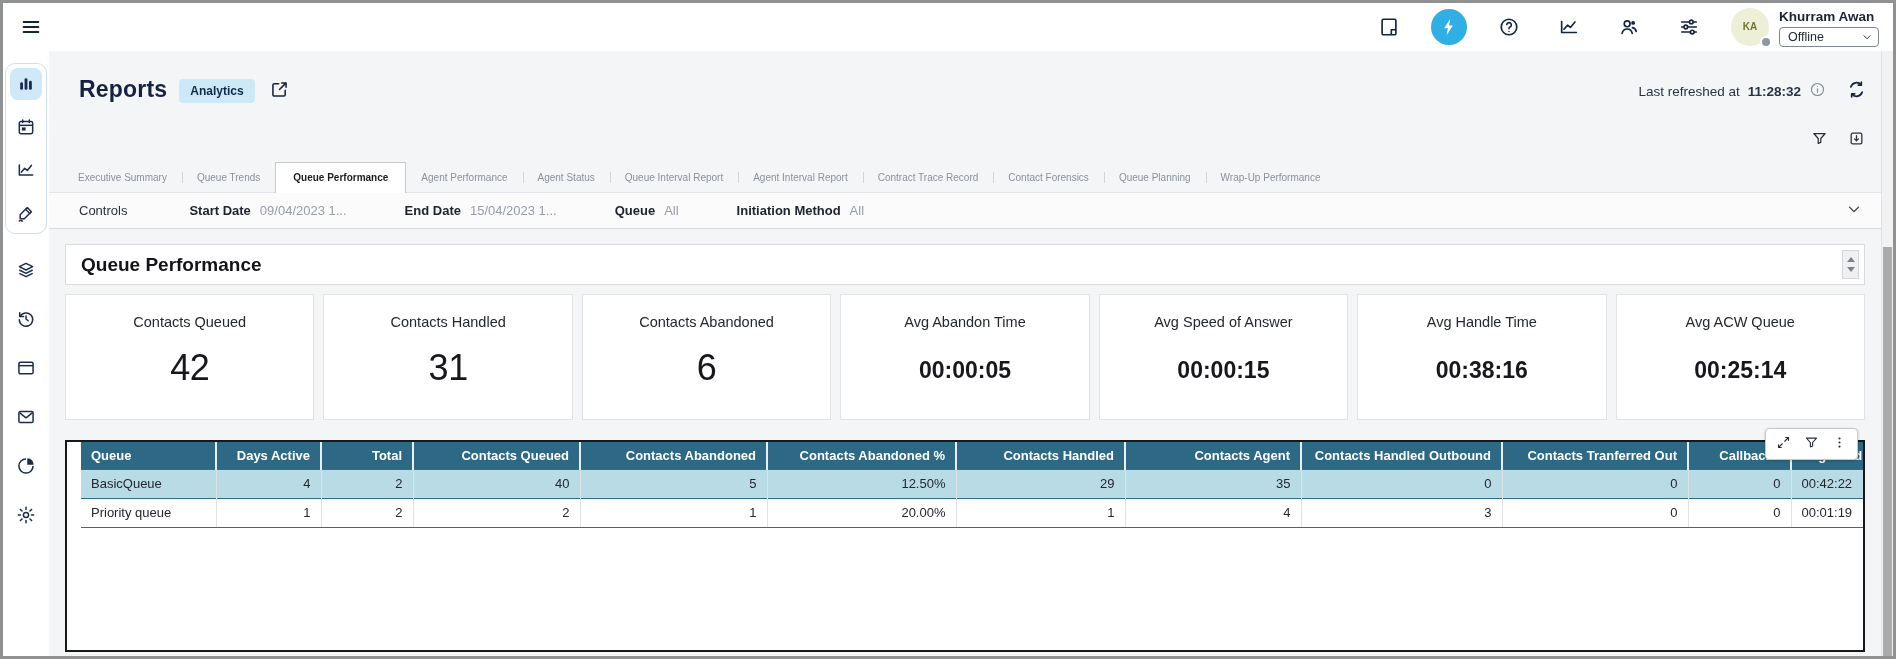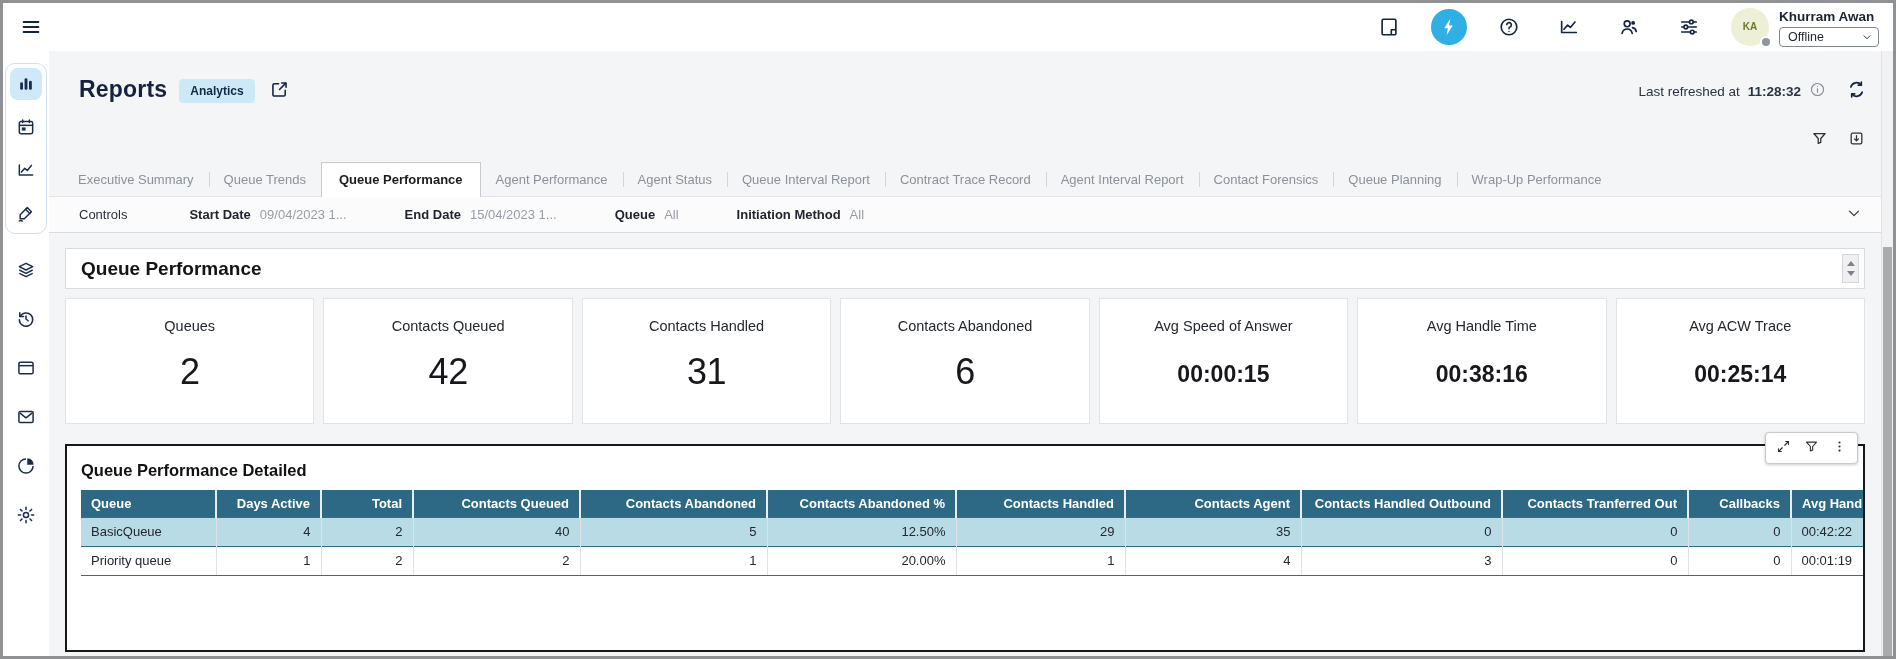--- a/index.html
+++ b/index.html
@@ -94,21 +94,21 @@
   .refresh-area b { font-weight:bold; }
   .info-btn, .sync-btn { background:none; border:none; padding:0; cursor:pointer; }
   .info-btn { color:#848b94; } .info-btn .icon { width:17px; height:17px; }
   .sync-btn { color:#17223f; margin-left:12px; } .sync-btn .icon { width:21px; height:21px; }
   .quick-actions { display:flex; justify-content:flex-end; gap:20px; padding:27px 16px 0 0; }
   .qa-btn { background:none; border:none; padding:0; cursor:pointer; color:#2c3138; }
   .qa-btn .icon { width:17px; height:17px; }
   
   .tabs { display:flex; align-items:flex-end; padding:12px 0 0 14px; }
   .tab {
-    font-size:13px; color:#8b9199; padding:9px 15px;
+    font-size:10px; color:#8b9199; padding:9px 15px;
     position:relative; cursor:pointer; white-space:nowrap;
     background:none; border:none; font-family:inherit;
   }
   .tab + .tab::before {
     content:""; position:absolute; left:0; top:9px; bottom:9px;
     width:1px; background:#d3d5d9;
   }
   .tab.active {
     background:#fff; border:1px solid #c8cace; border-bottom:none;
     font-weight:bold; color:#1c1c1e; padding:9px 17px 10px;
@@ -415,22 +415,22 @@
             </span></button>
         </div>
 
       <nav class="tabs" id="tabs">
           <button class="tab">Executive Summary</button>
           <button class="tab">Queue Trends</button>
           <button class="tab active">Queue Performance</button>
           <button class="tab">Agent Performance</button>
           <button class="tab">Agent Status</button>
           <button class="tab">Queue Interval Report</button>
+          <button class="tab">Agent Interval Report</button>
           <button class="tab">Contract Trace Record</button>
-          <button class="tab">Agent Interval Report</button>
           <button class="tab">Contact Forensics</button>
           <button class="tab">Queue Planning</button>
           <button class="tab">Wrap-Up Performance</button>
         </nav>
 
       <div class="controls">
         <span class="controls-label">Controls</span>
         <span id="control-filters"><span class="filter-pair"><span class="f-label">Start Date</span><span class="f-value">09/04/2023 1...</span></span><span class="filter-pair"><span class="f-label">End Date</span><span class="f-value">15/04/2023 1...</span></span><span class="filter-pair"><span class="f-label">Queue</span><span class="f-value">All</span></span><span class="filter-pair"><span class="f-label">Initiation Method</span><span class="f-value">All</span></span></span>
         <button class="controls-chevron">
           <span class="icon">
@@ -444,45 +444,45 @@
       <div class="section-bar">
         <h2 class="section-title">Queue Performance</h2>
         <div class="spinner">
           <span class="tri-up"></span>
           <span class="tri-down"></span>
         </div>
       </div>
 
       <div class="kpi-row" id="kpi-row">
           <div class="kpi">
-            <div class="kpi-label">Queues</div>
-            <div class="kpi-value">2</div>
-          </div>
-          <div class="kpi">
             <div class="kpi-label">Contacts Queued</div>
             <div class="kpi-value">42</div>
           </div>
           <div class="kpi">
             <div class="kpi-label">Contacts Handled</div>
             <div class="kpi-value">31</div>
           </div>
           <div class="kpi">
             <div class="kpi-label">Contacts Abandoned</div>
             <div class="kpi-value">6</div>
           </div>
           <div class="kpi">
+            <div class="kpi-label">Avg Abandon Time</div>
+            <div class="kpi-value time">00:00:05</div>
+          </div>
+          <div class="kpi">
             <div class="kpi-label">Avg Speed of Answer</div>
             <div class="kpi-value time">00:00:15</div>
           </div>
           <div class="kpi">
             <div class="kpi-label">Avg Handle Time</div>
             <div class="kpi-value time">00:38:16</div>
           </div>
           <div class="kpi">
-            <div class="kpi-label">Avg ACW Trace</div>
+            <div class="kpi-label">Avg ACW Queue</div>
             <div class="kpi-value time">00:25:14</div>
           </div>
         </div>
 
       <section class="table-widget">
         <div class="widget-toolbar" id="widget-toolbar">
             <button class="wt-btn"><span class="icon" style="height: 15px; width: 15px;">
                 <svg viewBox="0 0 24 24" fill="none" stroke="currentColor" stroke-width="1.8" stroke-linecap="round" stroke-linejoin="round">
                   <path d="M14 10l6-6M20 8.5V4h-4.5M10 14l-6 6M4 15.5V20h4.5"></path>
                 </svg>
@@ -493,21 +493,20 @@
                 </svg>
               </span></button>
             <button class="wt-btn"><span class="icon" style="height: 15px; width: 15px;">
                 <svg viewBox="0 0 24 24" fill="currentColor" stroke="none">
                   <circle cx="12" cy="5.5" r="1.7"></circle>
                   <circle cx="12" cy="12" r="1.7"></circle>
                   <circle cx="12" cy="18.5" r="1.7"></circle>
                 </svg>
               </span></button>
           </div>
-        <h3 class="widget-title">Queue Performance Detailed</h3>
         <div class="table-clip">
           <table class="detail" id="detail-table" style="width: 1895px; min-width: 1895px;">
               <colgroup>
                 <col style="width: 135px;">
                 <col style="width: 105px;">
                 <col style="width: 92px;">
                 <col style="width: 167px;">
                 <col style="width: 187px;">
                 <col style="width: 189px;">
                 <col style="width: 169px;">

